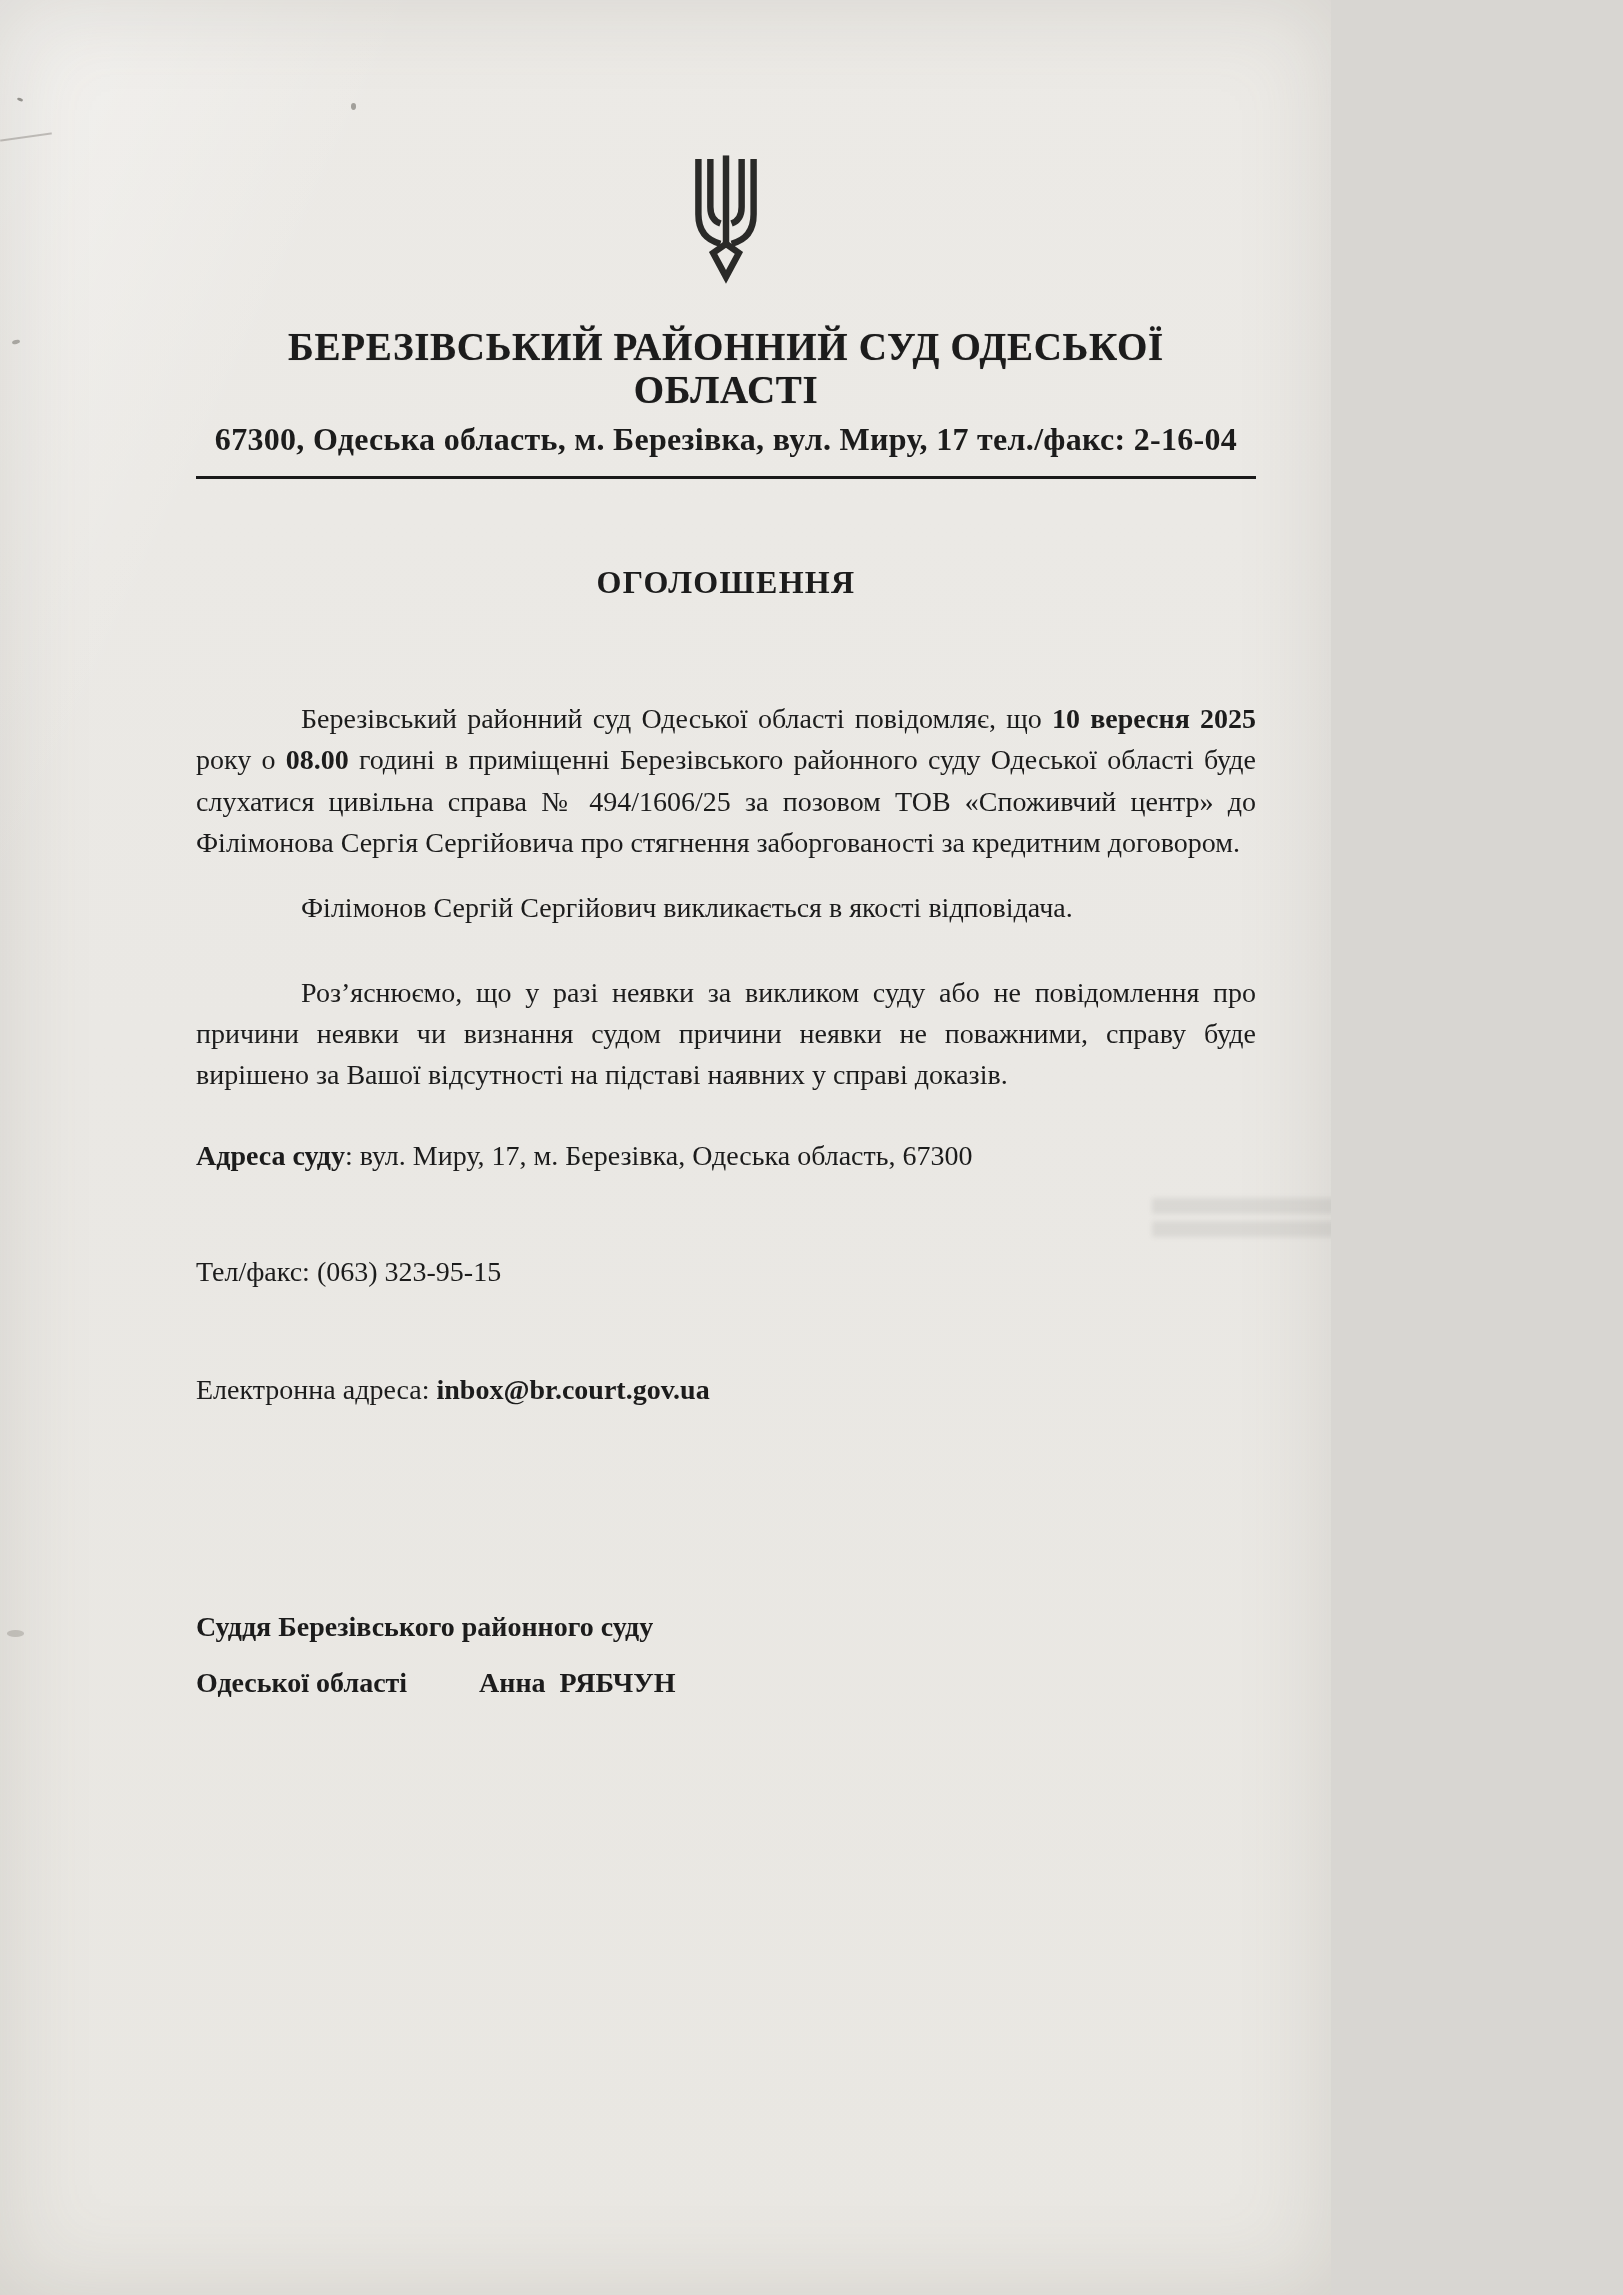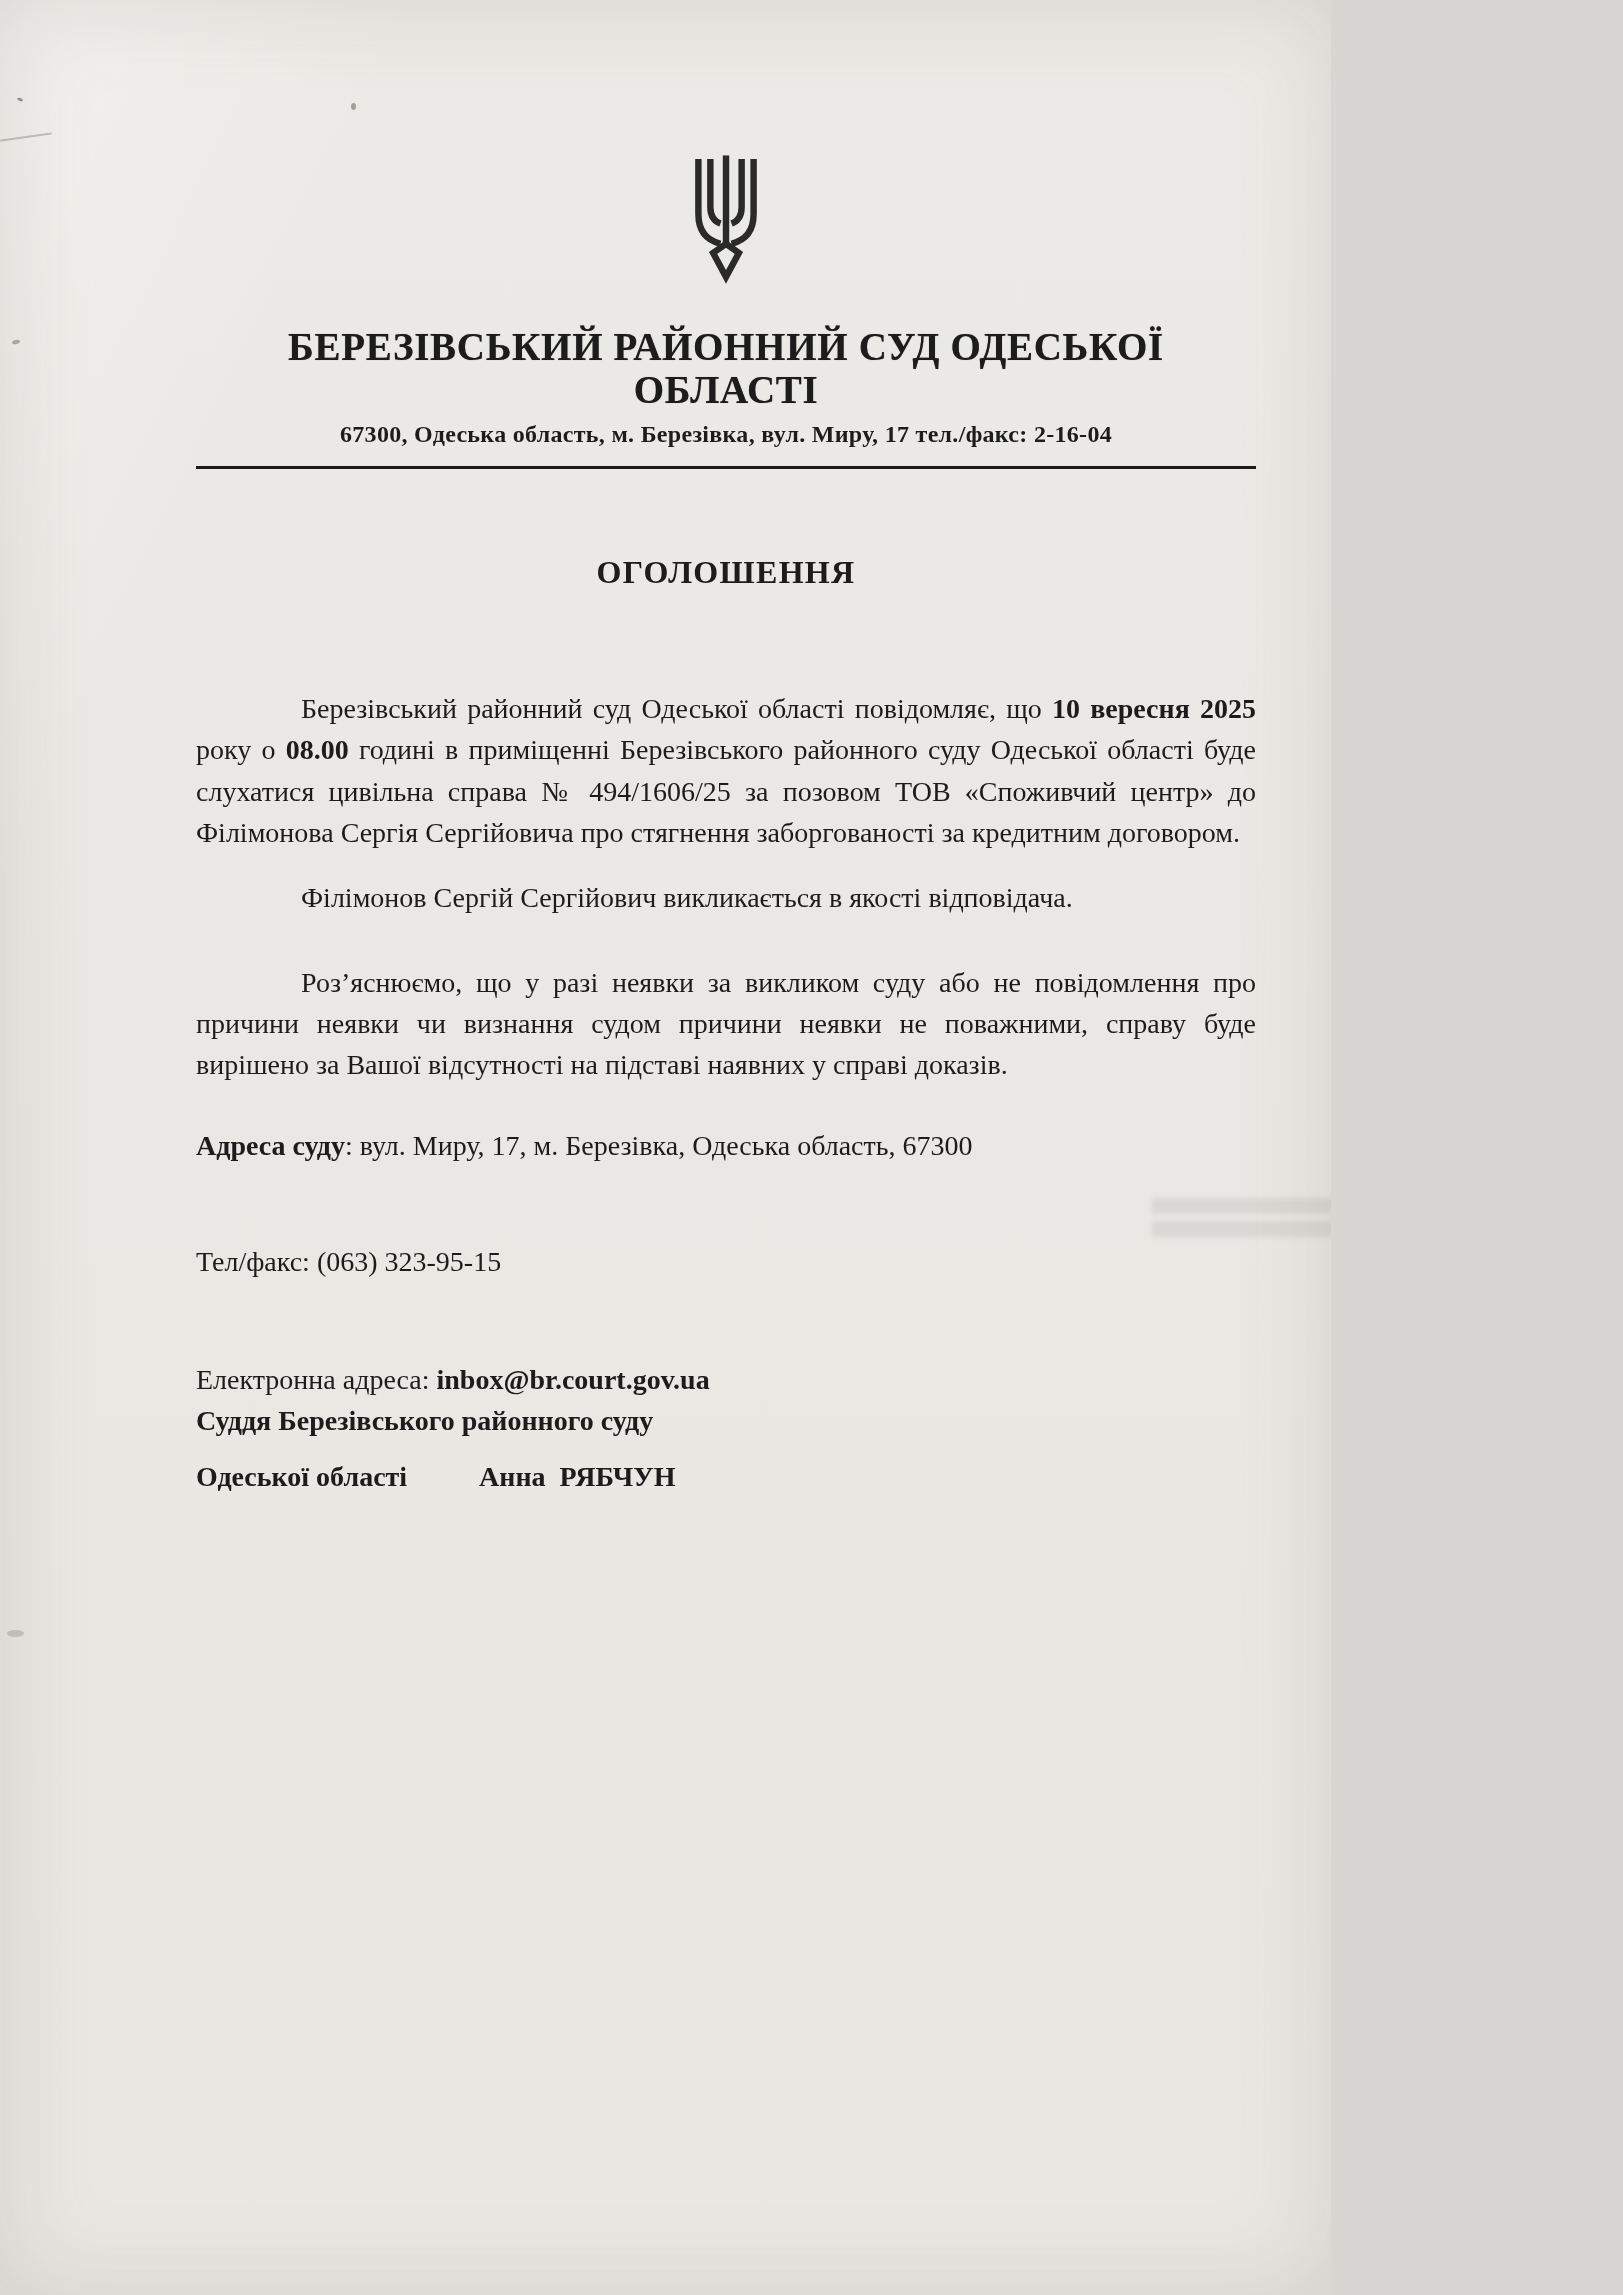--- a/index.html
+++ b/index.html
@@ -40,21 +40,21 @@
     text-align: center;
     font-weight: bold;
     font-size: 39px;
     letter-spacing: 0.7px;
     line-height: 1.1;
     text-shadow: 0 0 0.7px rgba(30,30,30,0.55);
   }
   .court-address {
     text-align: center;
     font-weight: bold;
-    font-size: 24px;
+    font-size: 32px;
     margin-top: 9.2px;
     letter-spacing: 0.3px;
   }
   .header-rule {
     border: 0;
     border-top: 3.9px solid #1a1a1a;
     margin: 18.3px 0 0 0;
   }
   
   .doc-title {
@@ -76,20 +76,21 @@
   .p3 { margin-top: 44px; }
   .address-line { margin-top: 39px; text-align: left; }
   .phone-line { margin-top: 75px; text-align: left; }
   .email-line { margin-top: 77px; text-align: left; }
   .u {
     text-decoration-thickness: 2px;
     text-underline-offset: 6.5px;
   }
   b, .bold { font-weight: bold; }
   .sig1 {
+    margin-top: 196px;
     font-weight: bold;
     text-align: left;
   }
   .sig2 {
     margin-top: 14.4px;
     font-weight: bold;
     text-align: left;
   }
   .sig-name {
     margin-left: 72px;

